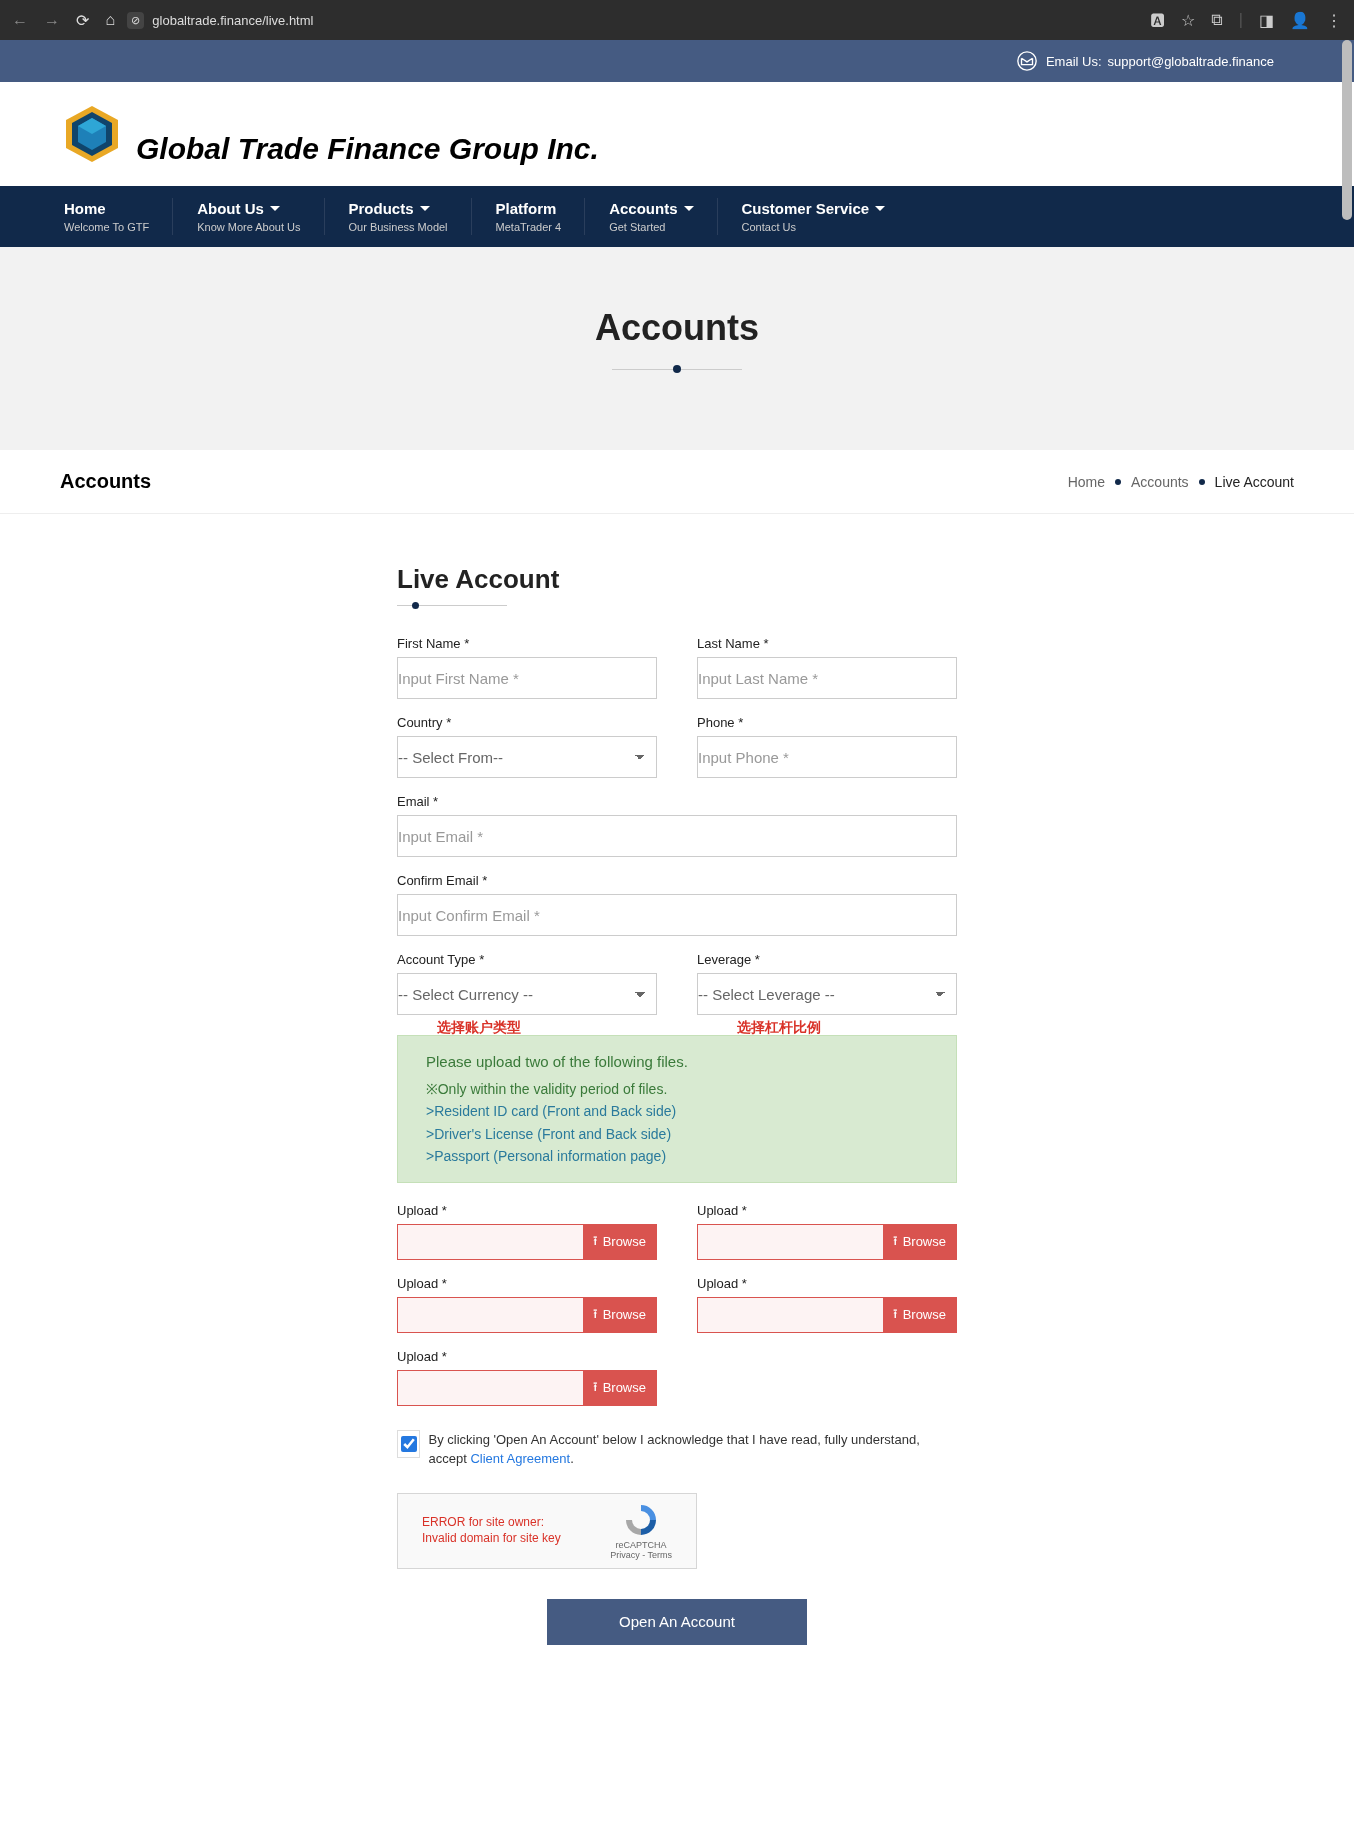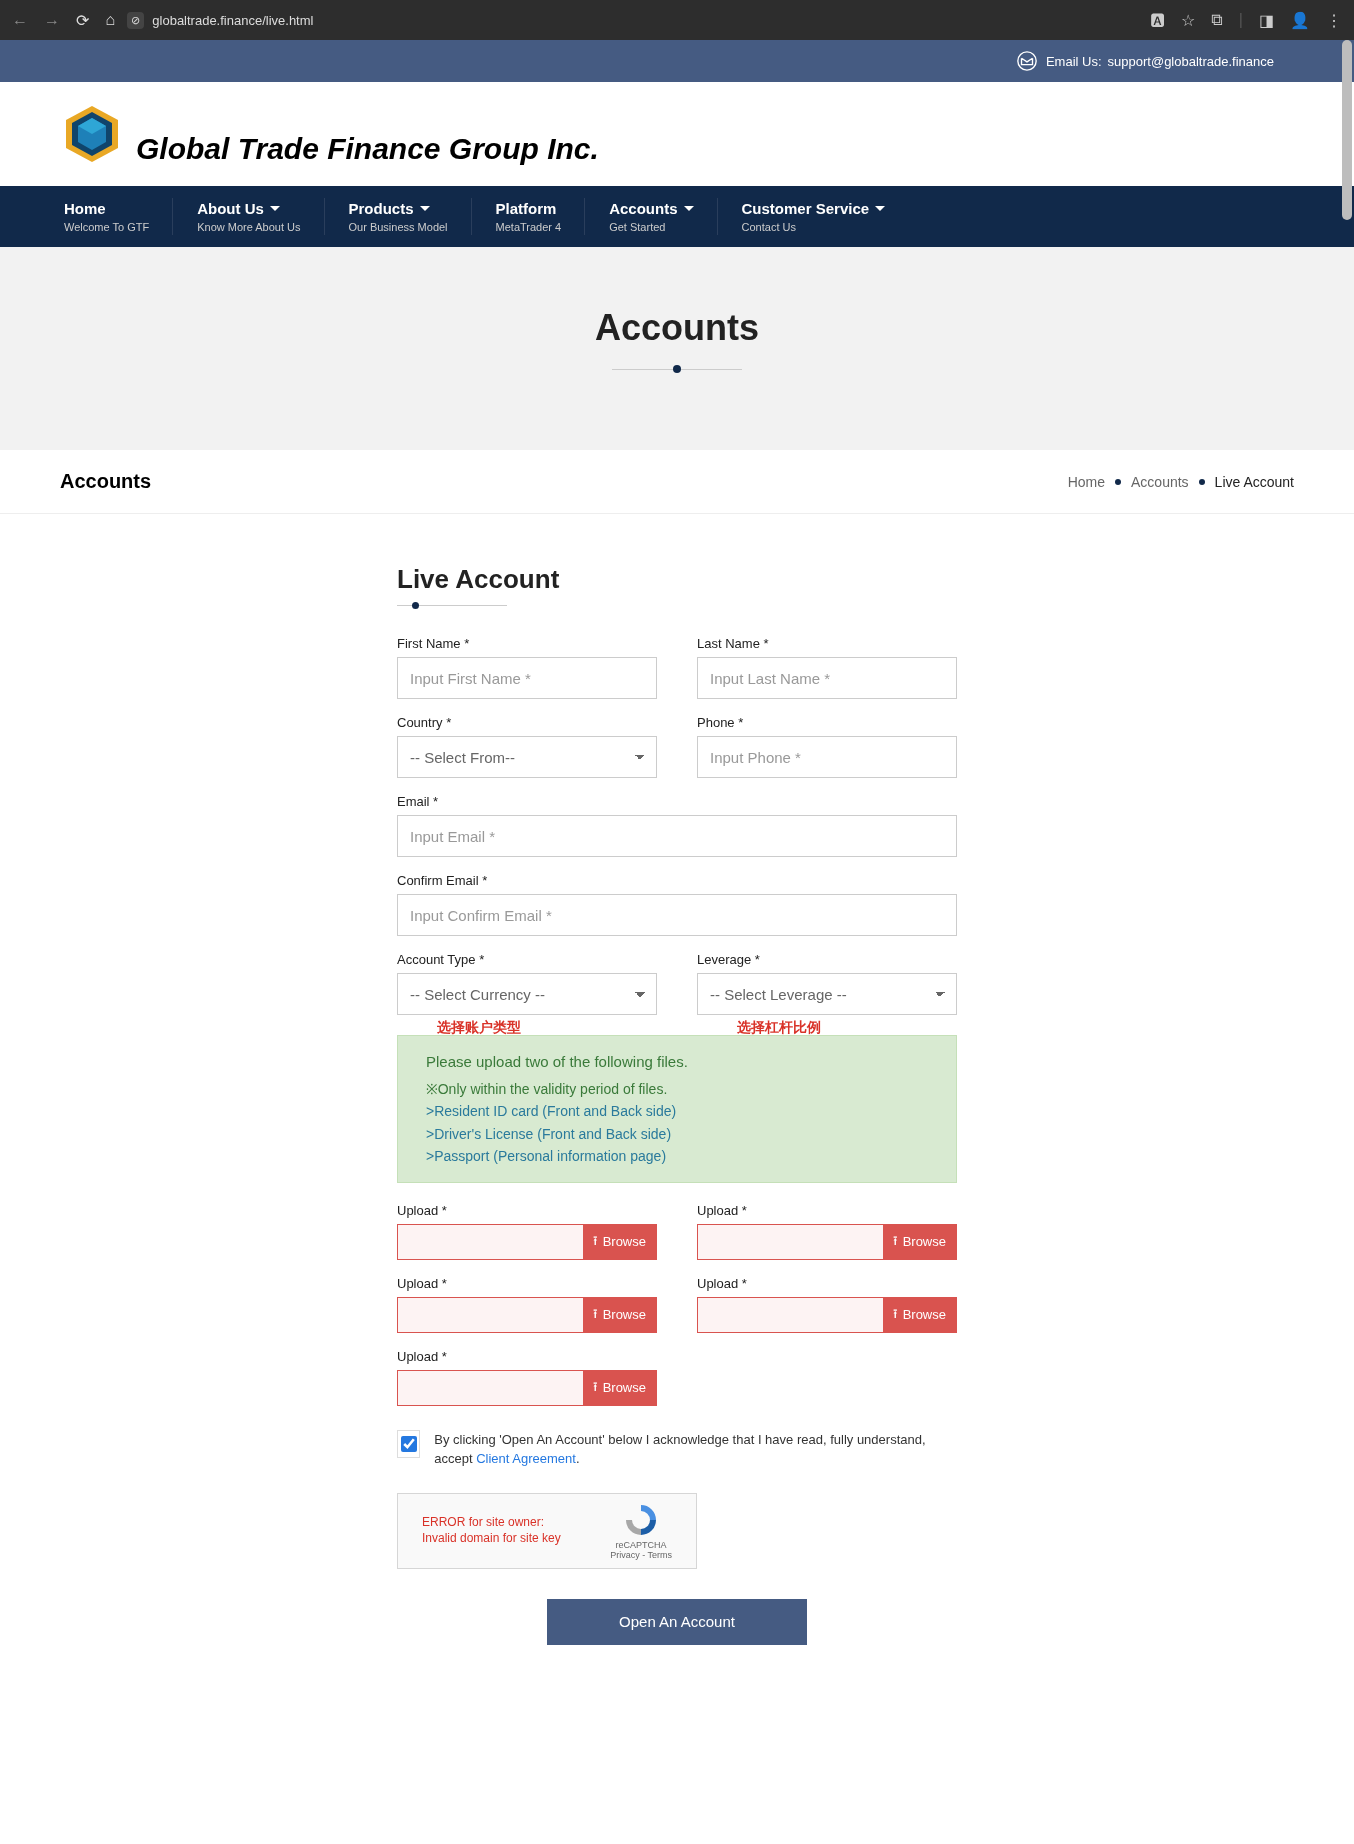--- a/index.html
+++ b/index.html
@@ -47,37 +47,37 @@
 
 .form-wrap { max-width: 560px; margin: 50px auto 40px auto; }
 .form-wrap h2 { font-size: 26px; font-weight: bold; color: #222; margin-bottom: 10px; }
 .sub-divider { width: 110px; height: 1px; background: #ccc; margin: 10px 0 30px 0; position: relative; }
 .sub-divider::after { content: ""; position: absolute; left: 15px; top: -3px; width: 7px; height: 7px; background: #11294a; border-radius: 50%; }
 
 .form-row { display: flex; gap: 40px; margin-bottom: 16px; }
 .form-col { flex: 1; position: relative; }
 .form-col.full { flex-basis: 100%; }
 label.field-label { font-size: 13px; display: block; margin-bottom: 6px; color: #222; }
-input.text-input, select.select-input { width: 100%; height: 42px; border: 1px solid #ccc; padding: 0 12px; font-size: 15px; color: #666; background: #fff; }
+input.text-input, select.select-input { width: 100%; height: 42px; border: 1px solid #ccc; padding: 0 0; font-size: 15px; color: #666; background: #fff; }
 input.text-input::placeholder { color: #999; }
 select.select-input { appearance: none; background-image: linear-gradient(45deg, transparent 50%, #666 50%), linear-gradient(135deg, #666 50%, transparent 50%); background-position: calc(100% - 16px) 18px, calc(100% - 11px) 18px; background-size: 5px 5px; background-repeat: no-repeat; }
 
 .red-note { color: #d93228; font-weight: bold; font-size: 14px; margin-top: 4px; position: absolute; }
 .red-note.r1 { left: 40px; }
 .red-note.r2 { left: 40px; }
 
 .upload-notice { background: #d8ead1; border: 1px solid #c5e0b8; padding: 14px 28px; margin: 20px 0; font-size: 14px; color: #3a7a3a; line-height: 1.6; }
 .upload-notice .head { color: #3a7a3a; font-size: 15px; margin-bottom: 4px; }
 .upload-notice a { color: #2a7a9c; text-decoration: none; display: block; }
 
 .upload-box { display: flex; border: 1px solid #d9534f; height: 36px; }
 .upload-box .file-field { flex: 1; background: #fdf3f3; border: none; }
 .upload-box .browse-btn { background: #d9534f; color: #fff; border: none; padding: 0 10px; font-size: 13px; cursor: pointer; display: flex; align-items: center; gap: 5px; }
 
-.check-row { display: flex; gap: 14px; align-items: flex-start; margin-top: 24px; }
+.check-row { display: flex; gap: 8px; align-items: flex-start; margin-top: 24px; }
 .check-row .checkbox-wrapper { width: 28px; height: 28px; border: 1px solid #ddd; display: flex; align-items: center; justify-content: center; }
 .check-row input[type="checkbox"] { width: 16px; height: 16px; accent-color: #2478e0; }
 .check-row .text { font-size: 13px; color: #333; line-height: 1.5; }
 .check-row .text a { color: #2478e0; text-decoration: none; }
 
 .recaptcha { margin-top: 24px; border: 1px solid #d6d6d6; width: 300px; height: 76px; display: flex; align-items: center; padding: 10px 24px; background: #f9f9f9; }
 .recaptcha .err { flex: 1; font-size: 12px; color: #d93228; line-height: 1.3; }
 .recaptcha .logo-r { text-align: center; font-size: 9px; color: #666; }
 .recaptcha .logo-r .badge-icon { width: 36px; height: 36px; margin: 0 auto 2px auto; }
 

